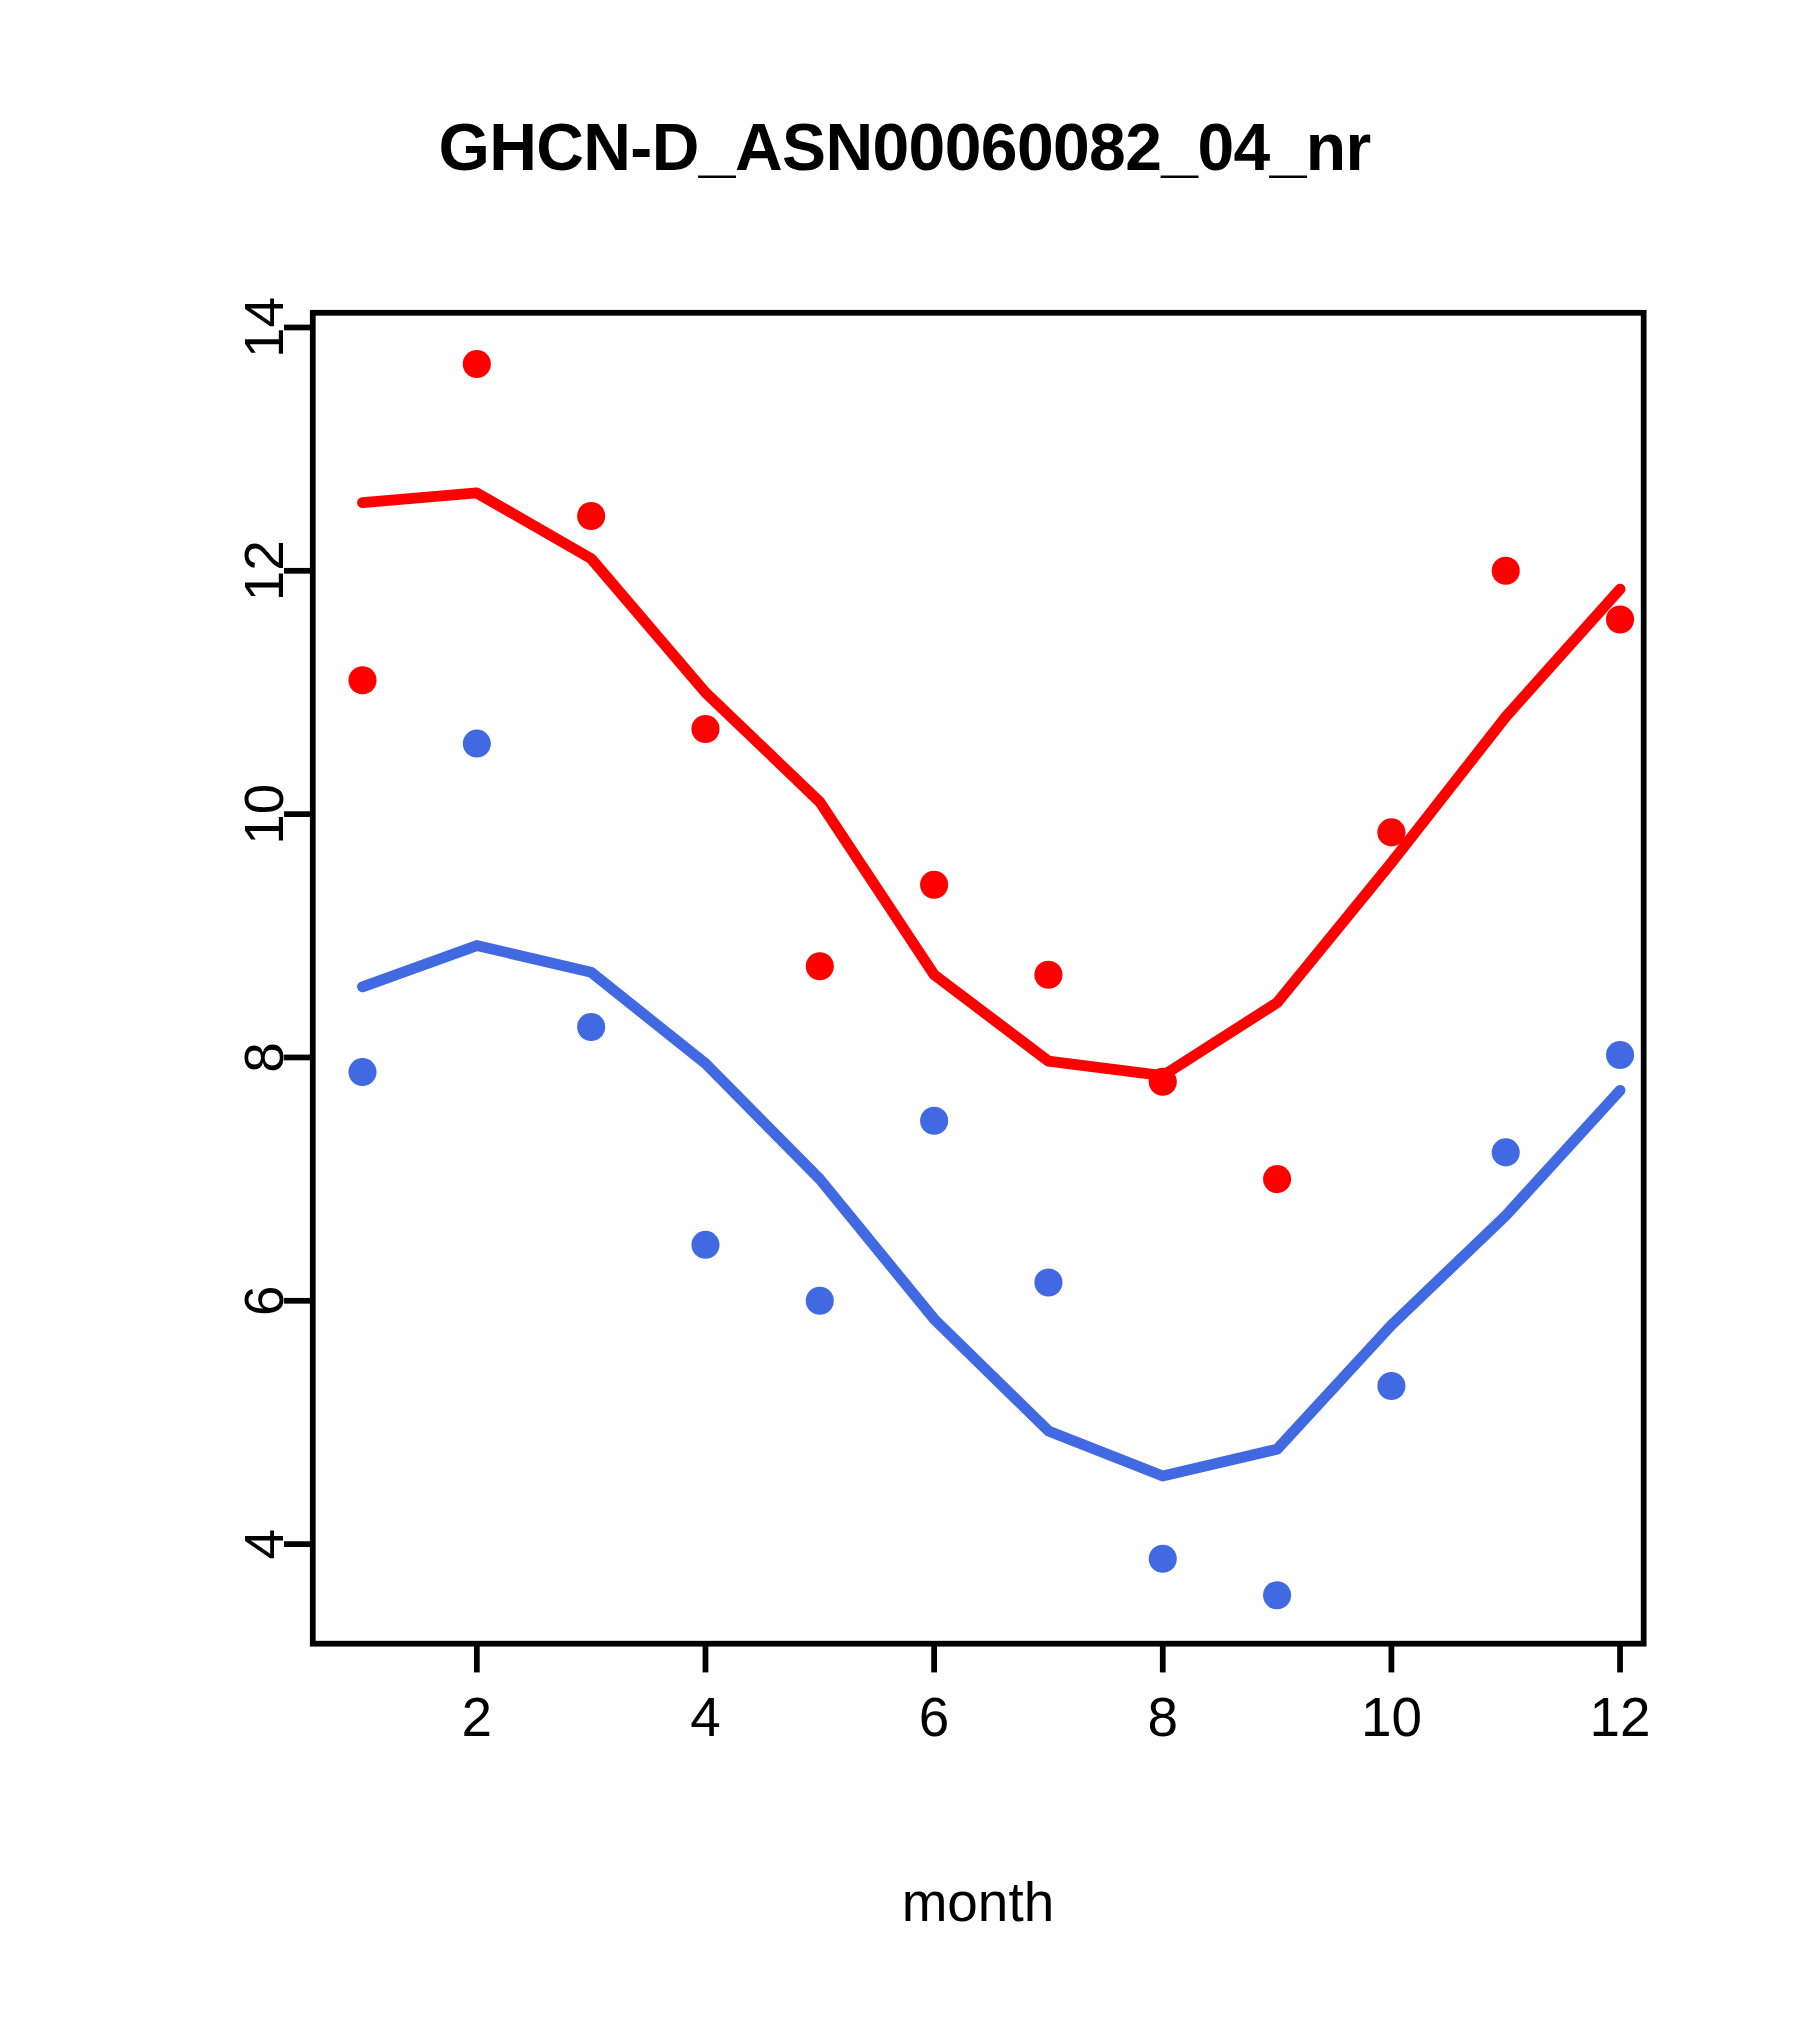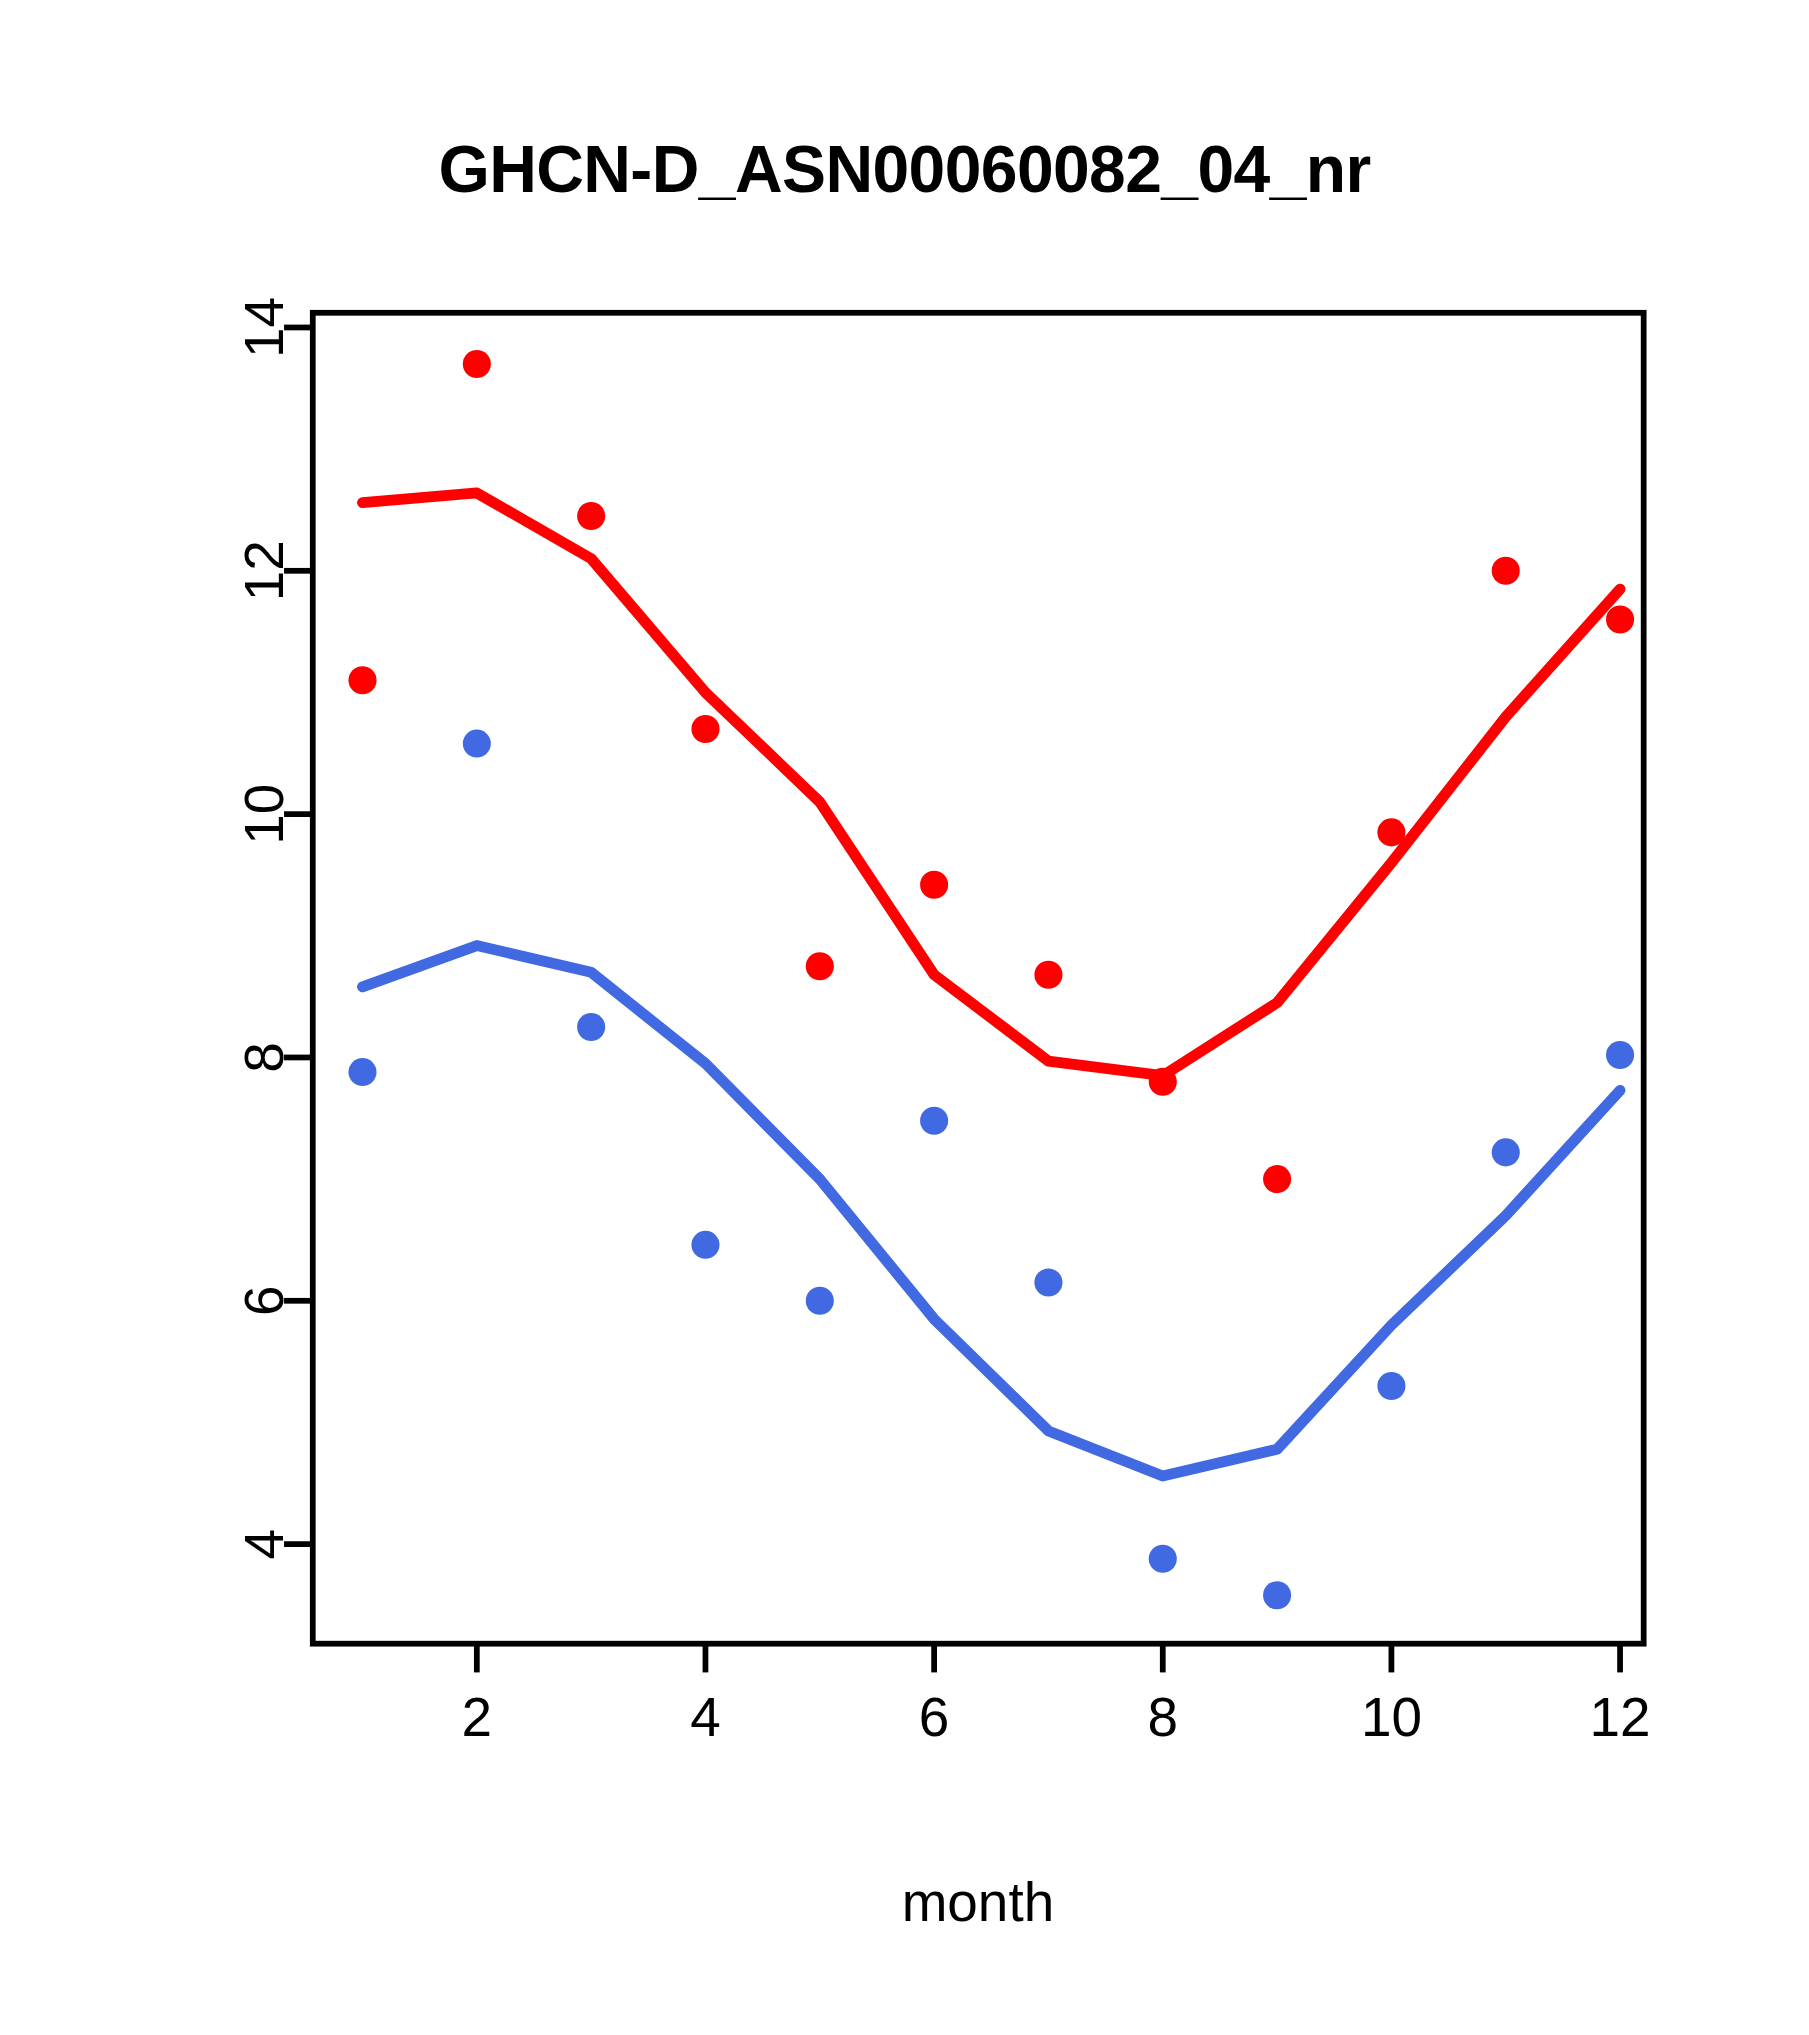--- a/index.html
+++ b/index.html
@@ -18,21 +18,20 @@
   #chart-title{
     position:absolute;
     left:0;right:0;
     top:109px;
     text-align:center;
     font-size:66px;
     font-weight:bold;
     letter-spacing:-0.6px;
     font-family:"Liberation Sans", sans-serif;
     white-space:nowrap;
-    margin-top:22px;
   }
   #plot-svg{
     position:absolute;
     left:0;top:0;
     width:1809px;height:2035px;
     display:block;
   }
   .axis-text{
     font-family:"Liberation Sans", sans-serif;
     font-size:86px;

